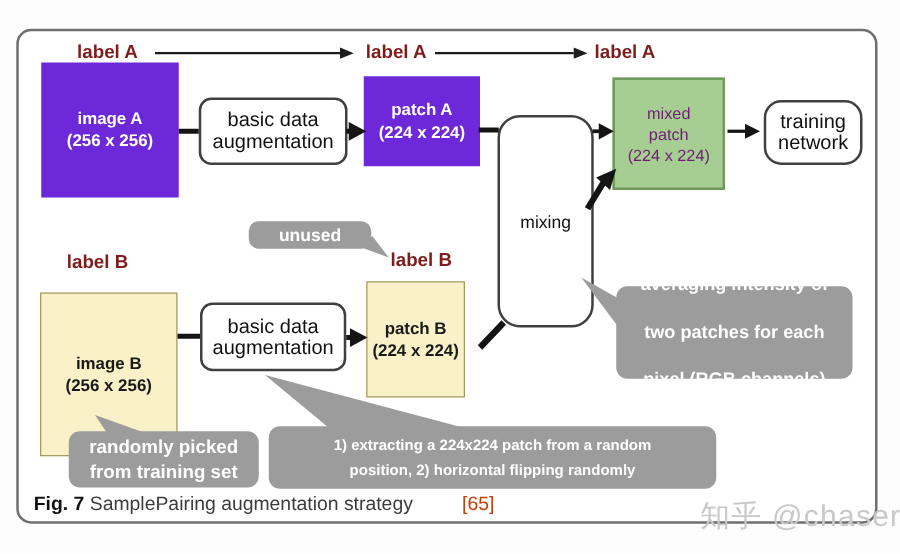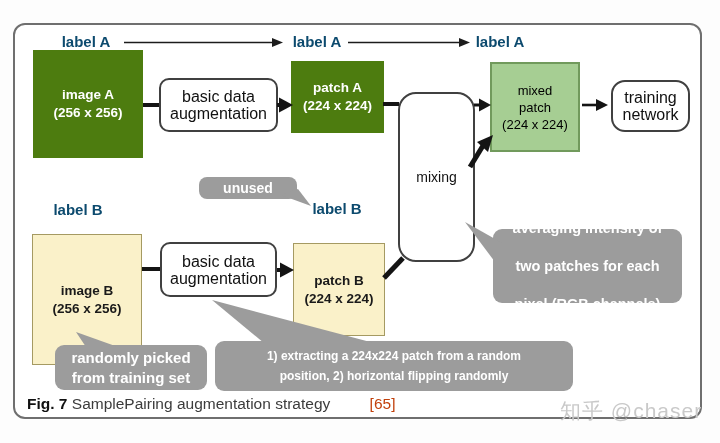--- a/index.html
+++ b/index.html
@@ -1,36 +1,36 @@
 <!DOCTYPE html>
 <html><head>
 <meta charset="utf-8">
 <title>Figure</title>
 <style>
   html,body{margin:0;padding:0;background:#ffffff;}
   .canvas{position:relative;width:720px;height:443px;background:#fdfdfd;overflow:hidden;
           font-family:"Liberation Sans",sans-serif;}
   .frame{position:absolute;left:13px;top:23px;width:689px;height:396px;box-sizing:border-box;
          border:2px solid #6f6f6f;border-radius:12px;background:#ffffff;}
-  .lbl{position:absolute;width:70px;text-align:center;font-weight:bold;font-size:15px;color:#0c4a6e;}
+  .lbl{position:absolute;width:70px;text-align:center;font-weight:bold;font-size:15px;color:#7f1d1d;}
   .node{position:absolute;box-sizing:border-box;display:flex;flex-direction:column;
         align-items:center;justify-content:center;text-align:center;}
-  .blue{background:#4d7c0f;color:#ffffff;font-weight:bold;font-size:13.5px;line-height:18px;}
+  .blue{background:#6d28d9;color:#ffffff;font-weight:bold;font-size:13.5px;line-height:18px;}
   .cream{background:#faf1c9;border:1px solid #a59a62;color:#1a1a1a;font-weight:bold;
          font-size:13.5px;line-height:18px;}
-  .green{background:#a6ce93;border:2px solid #719a5c;color:#000000;font-size:13px;line-height:17px;}
+  .green{background:#a6ce93;border:2px solid #719a5c;color:#701a75;font-size:13px;line-height:17px;}
   .white-box{background:#ffffff;border:2px solid #404040;color:#111;font-size:16px;line-height:17px;}
   .callout{position:absolute;box-sizing:border-box;background:#9c9c9c;color:#ffffff;font-weight:bold;
            display:flex;flex-direction:column;justify-content:center;
            text-align:center;border-radius:9px;}
   .overlay{position:absolute;left:0;top:0;width:720px;height:443px;pointer-events:none;}
   .caption{position:absolute;left:27px;top:395px;font-size:15.5px;color:#3c3c3c;}
   .caption .figno{font-weight:bold;color:#111;}
   .caption .ref{color:#c2410c;padding-left:35px;}
-  .watermark{position:absolute;left:560px;top:397px;font-size:21px;color:#c9c9c9;
+  .watermark{position:absolute;left:560px;top:397px;font-size:24px;color:#c9c9c9;
              letter-spacing:1px;white-space:nowrap;}
 </style>
 </head>
 <body>
 
 <div class="canvas">
   <div class="frame"></div>
 
   <div class="lbl" style="left:51px;top:33px;">label A</div>
   <div class="lbl" style="left:282px;top:33px;">label A</div>
@@ -64,21 +64,21 @@
   </div>
 
   <div class="node cream" style="left:32px;top:234px;width:110px;height:131px;">
     <div>image B</div>
     <div>(256 x 256)</div>
   </div>
   <div class="node white-box" style="left:160px;top:242px;width:117px;height:55px;border-radius:10px;">
     <div>basic data</div>
     <div>augmentation</div>
   </div>
-  <div class="node cream" style="left:293px;top:225px;width:92px;height:93px;margin-top:18px;">
+  <div class="node cream" style="left:293px;top:225px;width:79px;height:93px;">
     <div>patch B</div>
     <div>(224 x 224)</div>
   </div>
 
   <div class="callout" style="left:199px;top:177px;width:98px;height:22px;font-size:14px;border-radius:8px;">
     <div>unused</div>
   </div>
   <div class="callout" style="left:55px;top:345px;width:152px;height:45px;font-size:15px;line-height:20px;">
     <div>randomly picked</div>
     <div>from training set</div>

